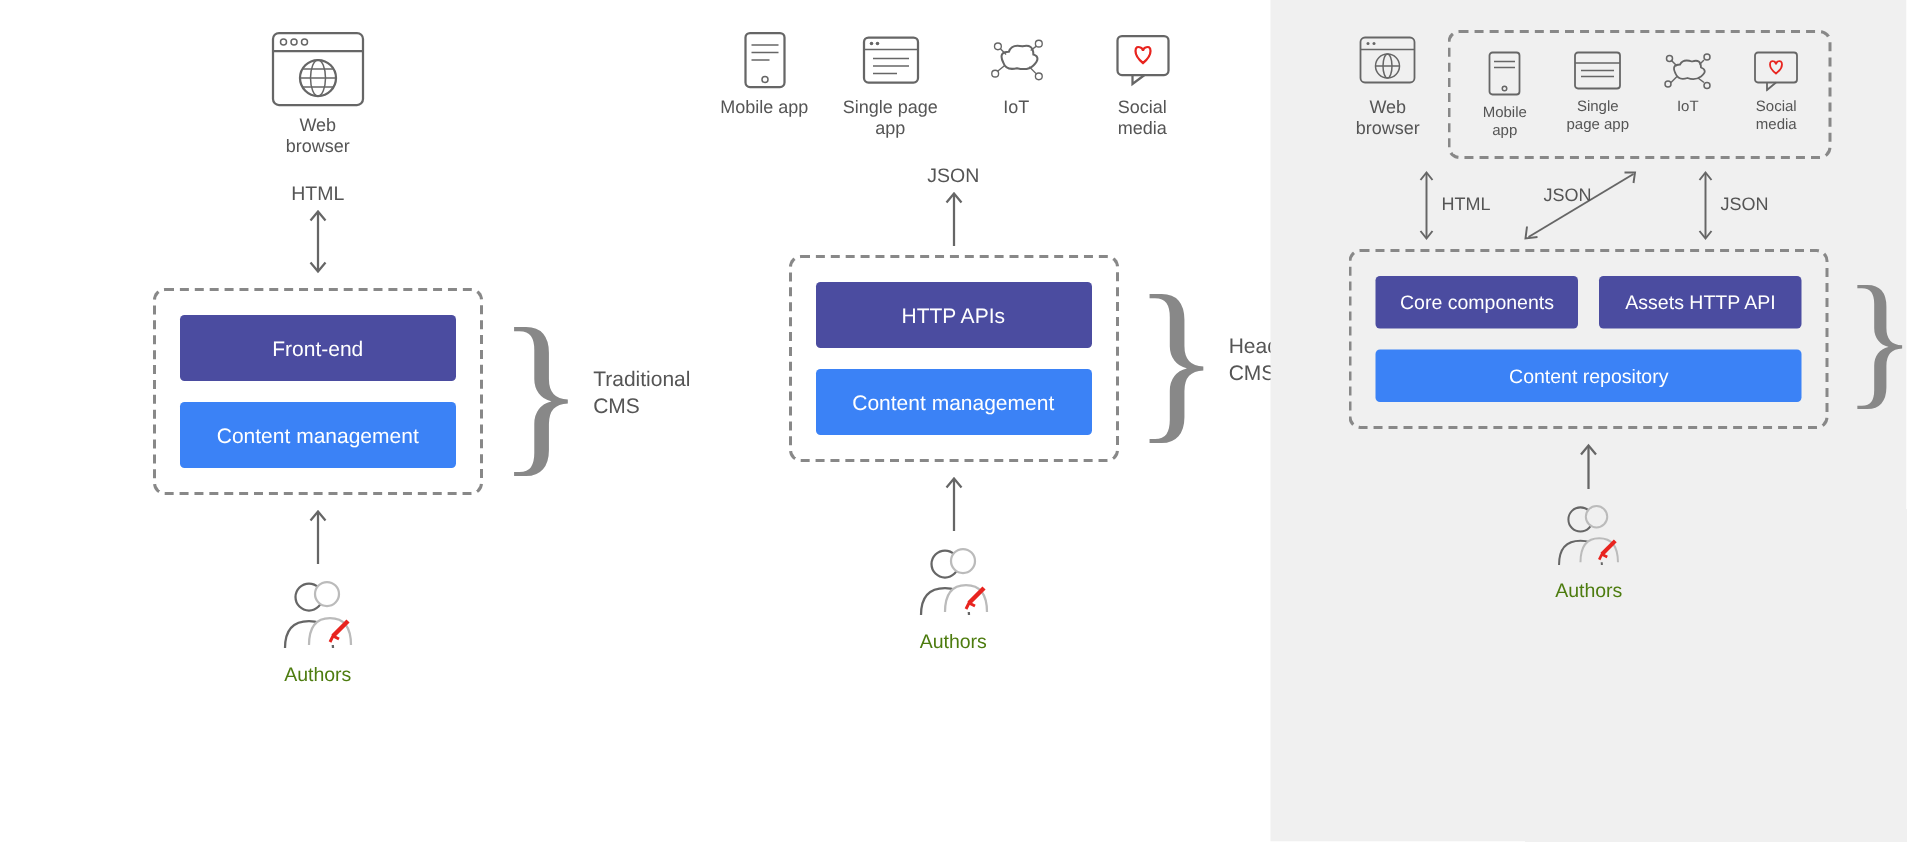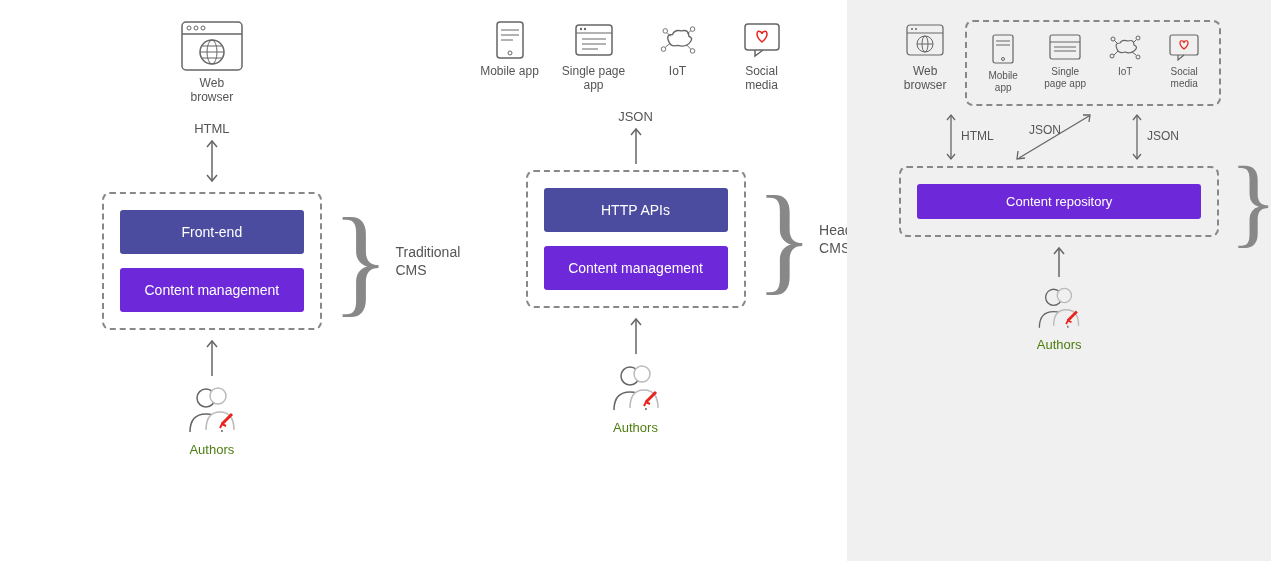--- a/index.html
+++ b/index.html
@@ -10,21 +10,21 @@
 .icon-stack { display: flex; flex-direction: column; align-items: center; width: 64px; }
 .icon-box { width: 40px; height: 40px; display: flex; align-items: center; justify-content: center; }
 .icon-box.lg { width: 64px; height: 52px; }
 .icon-label { font-size: 12px; color: #555; text-align: center; margin-top: 4px; line-height: 1.2; }
 .arrow-label { font-size: 13px; color: #555; }
 .arrow-area { display: flex; flex-direction: column; align-items: center; margin: 6px 0; }
 .dashed-box { border: 2px dashed #888; border-radius: 8px; padding: 16px; display: flex; flex-direction: column; gap: 14px; position: relative; }
 .dashed-row { border: 2px dashed #888; border-radius: 8px; padding: 10px 12px; display: flex; gap: 14px; justify-content: center; }
 .block { color: #fff; text-align: center; padding: 14px 8px; border-radius: 3px; font-size: 14px; }
 .block.blue { background: #4b4ca0; }
-.block.red { background: #6d28d9; }
+.block.red { background: #3b82f6; }
 .block.sm { padding: 10px 8px; font-size: 13px; }
 .hrow { display: flex; gap: 14px; }
 .hrow .block { flex: 1; }
 .brace-label { position: absolute; font-size: 14px; color: #555; text-align: left; line-height: 1.3; display: flex; align-items: center; }
 .brace { font-size: 120px; font-weight: 100; color: #888; line-height: 0.6; font-family: Georgia, serif; margin-right: 6px; }
 .authors-label { font-size: 13px; color: #4d7c0f; margin-top: 4px; }
 .arch-caption { font-size: 13px; color: #222; margin-top: 16px; text-align: center; font-weight: 500; }
 svg { display: block; }
 .arrows-multi { position: relative; width: 320px; height: 60px; }
 .w220 { width: 220px; }
@@ -264,20 +264,24 @@
 
       <line x1="238" y1="10" x2="238" y2="52" stroke="#666" stroke-width="1.3"></line>
       <polyline points="234,14 238,9 242,14" fill="none" stroke="#666" stroke-width="1.3"></polyline>
       <polyline points="234,48 238,53 242,48" fill="none" stroke="#666" stroke-width="1.3"></polyline>
       <text x="248" y="34" font-size="12" fill="#555">JSON</text>
     </svg>
   </div>
 
   <div style="position:relative;">
     <div class="dashed-box w320">
+      <div class="hrow">
+        <div class="block blue sm">Core components</div>
+        <div class="block blue sm">Assets HTTP API</div>
+      </div>
       <div class="block red sm">Content repository</div>
     </div>
     <div class="brace-label" style="left:330px; top:0; height:100%;">
       <span class="brace" style="font-size:100px;">}</span>
 
     </div>
   </div>
   <div class="arrow-area">
     <svg width="14" height="34">
         <line x1="7" y1="6" x2="7" y2="34" stroke="#666" stroke-width="1.5"></line>

